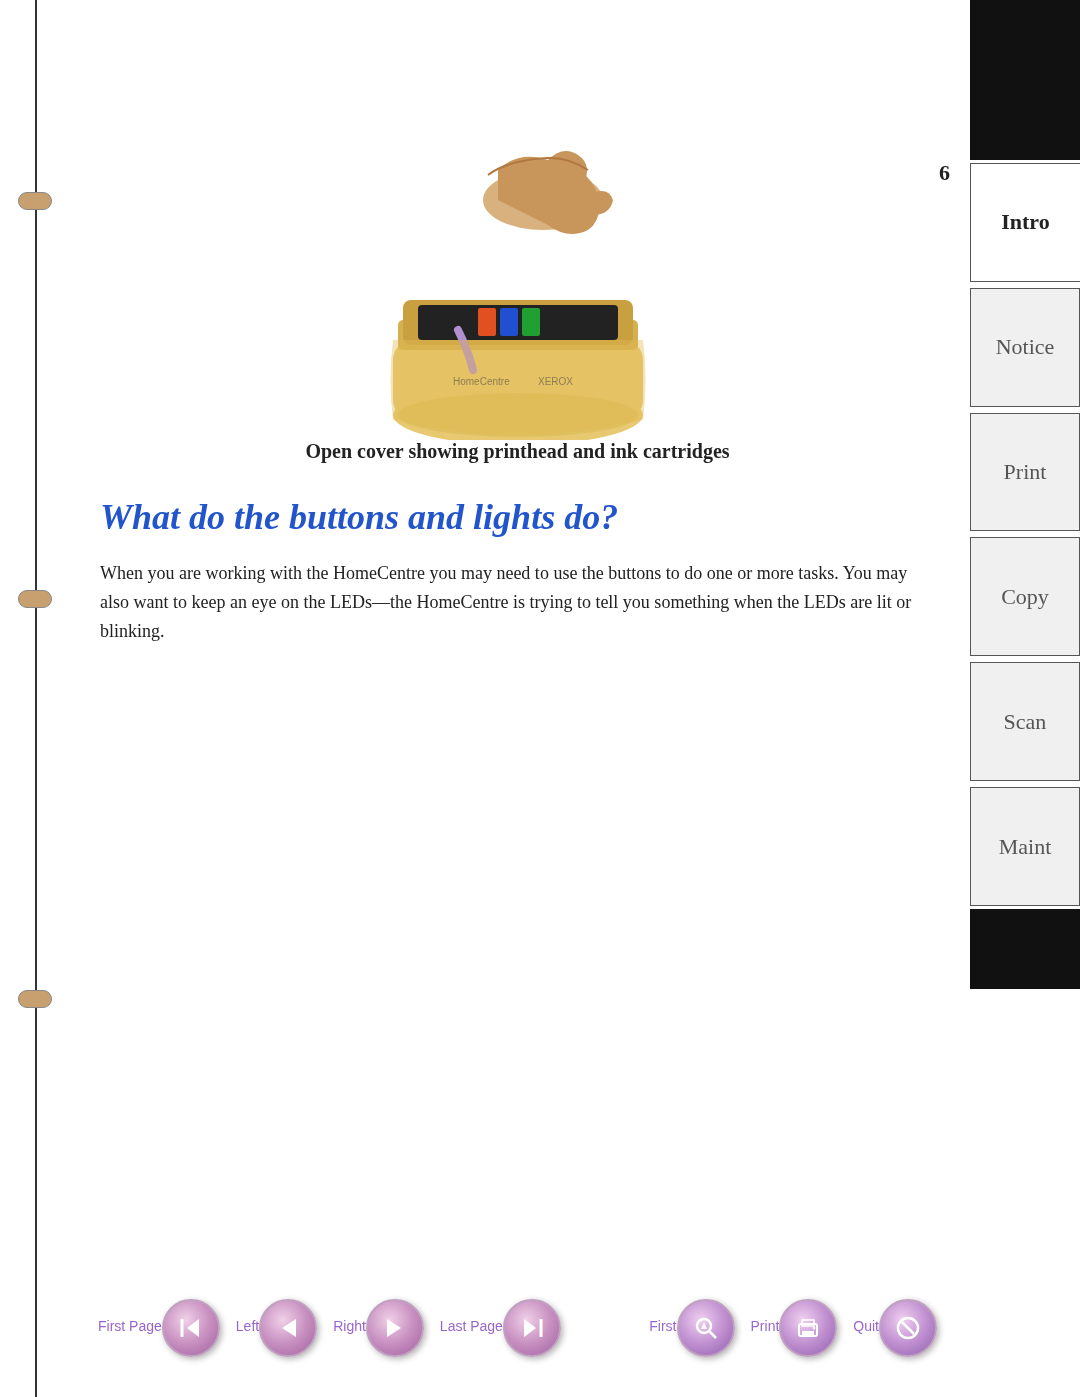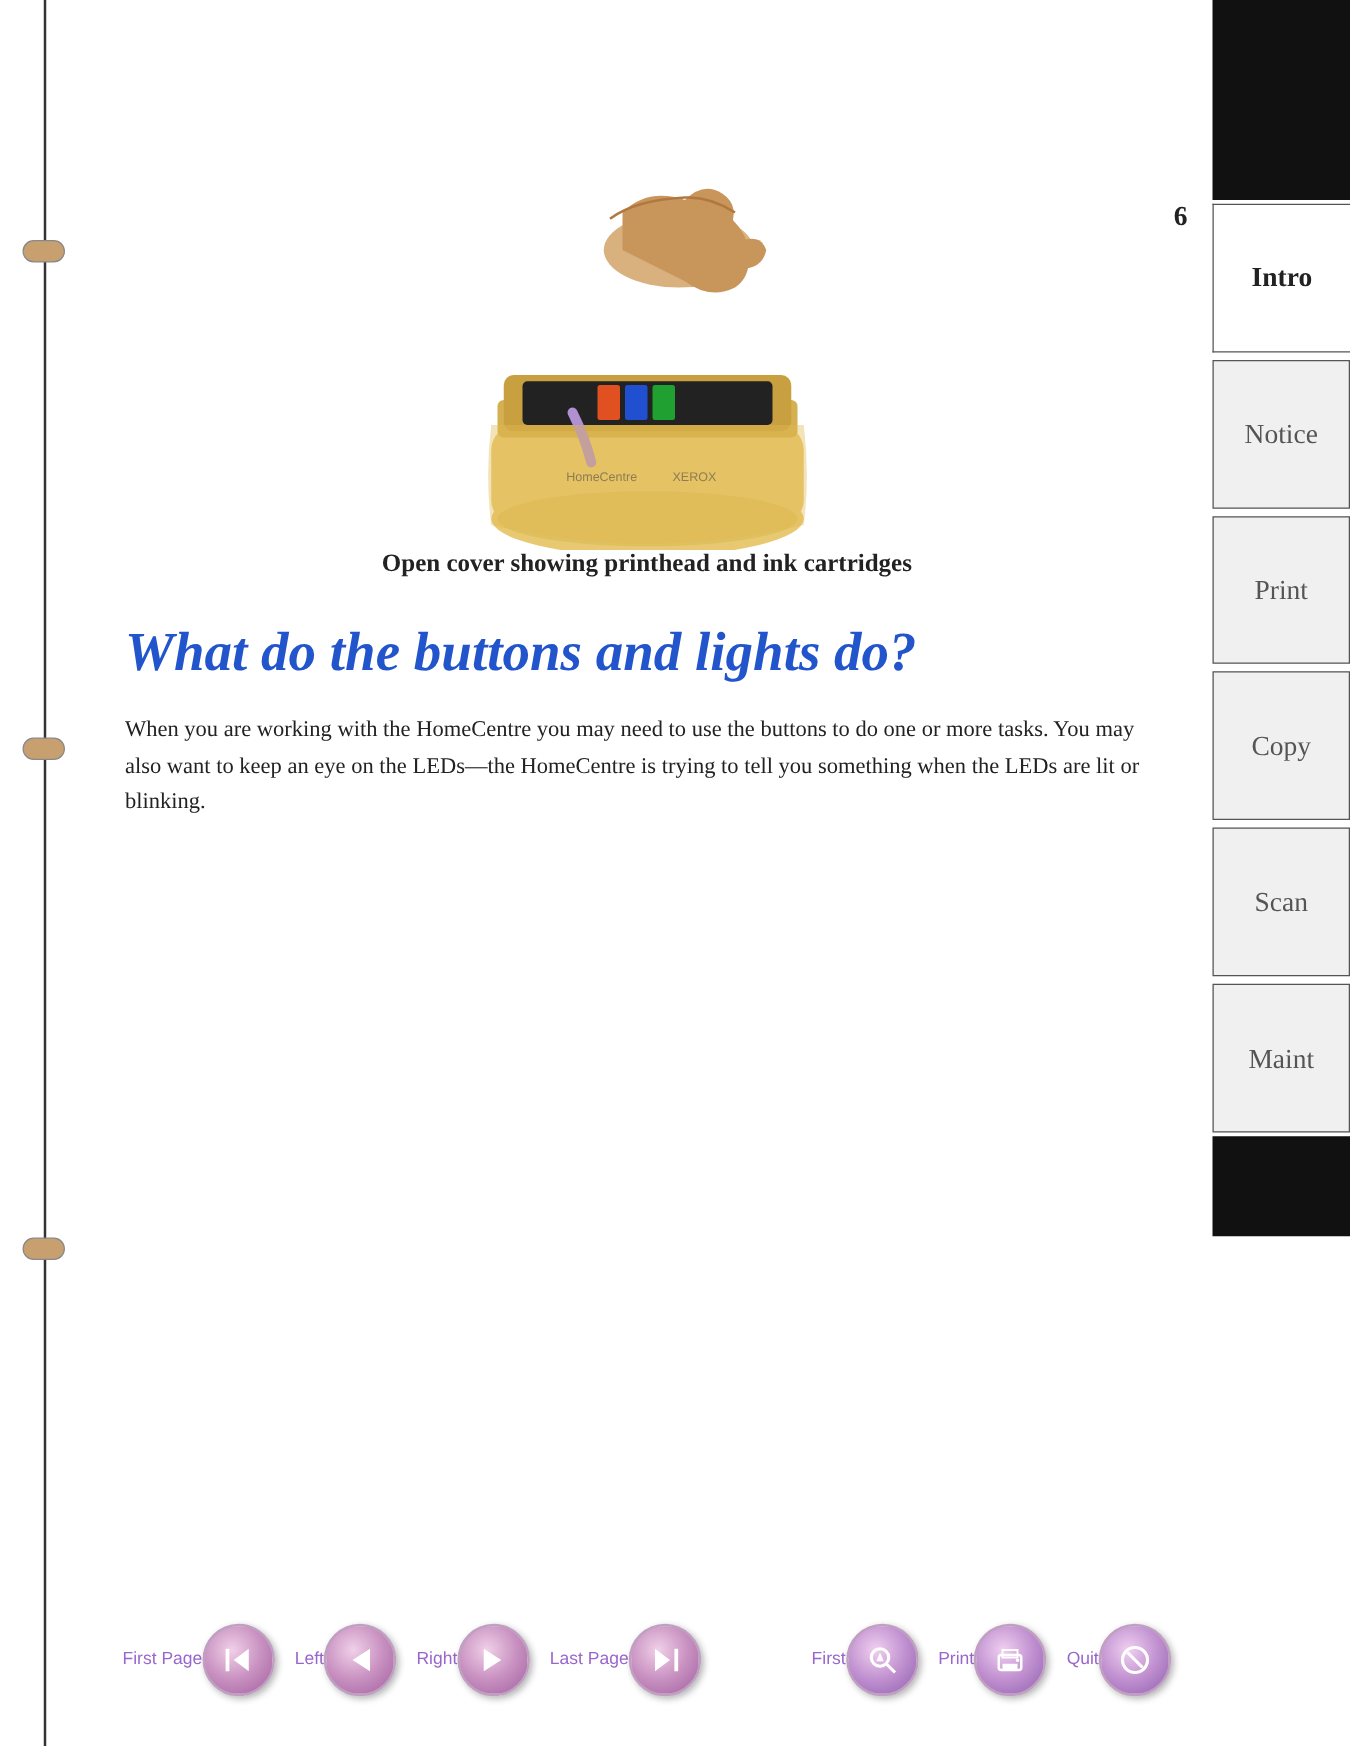--- a/index.html
+++ b/index.html
@@ -116,21 +116,21 @@
     .caption {
       font-size: 20px;
       font-weight: bold;
       color: #222;
       text-align: center;
       margin-bottom: 18px;
     }
 
     
     .section-heading {
-      font-size: 44px;
+      font-size: 36px;
       font-weight: bold;
       font-style: italic;
       color: #2255cc;
       margin-bottom: 20px;
       line-height: 1.2;
     }
 
     .body-text {
       font-size: 18px;
       line-height: 1.6;

